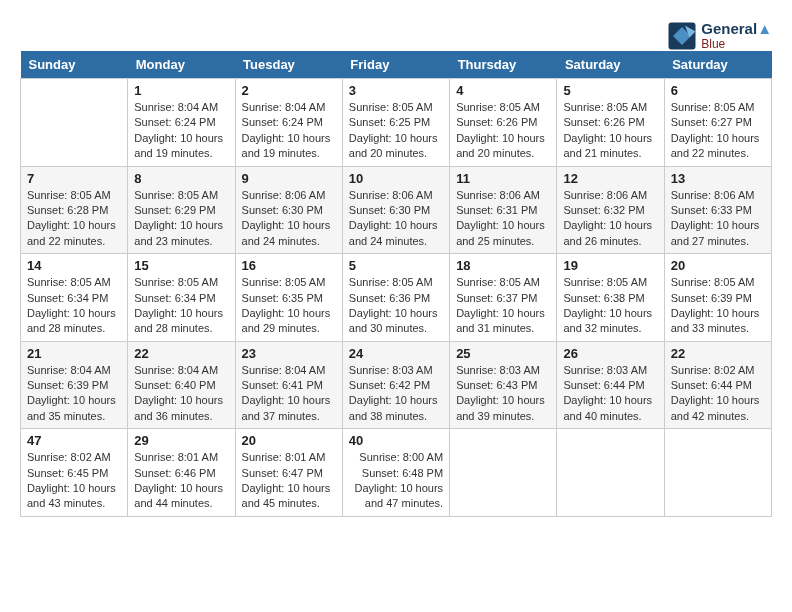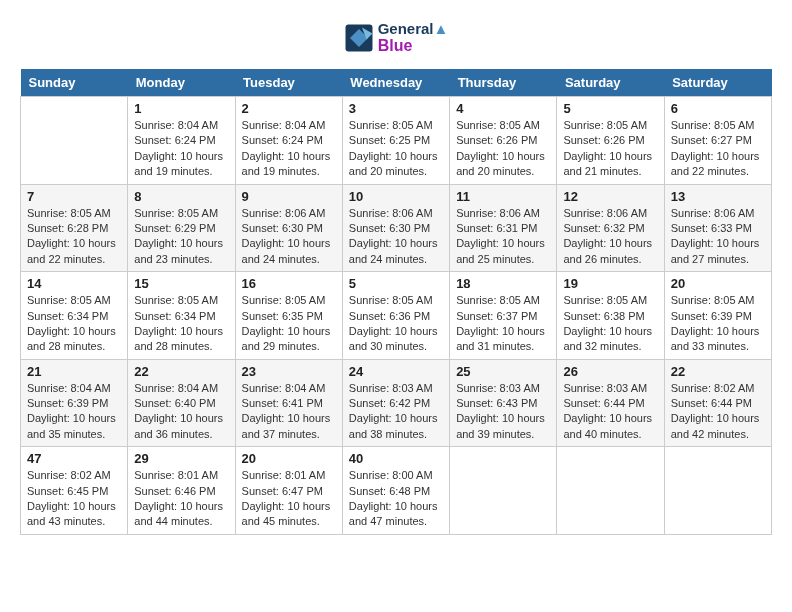--- a/index.html
+++ b/index.html
@@ -5,23 +5,23 @@
     * { box-sizing: border-box; margin: 0; padding: 0; }
     body {
       font-family: Arial, sans-serif;
       background: #fff;
       width: 792px;
       min-height: 612px;
       padding: 20px;
     }
     .header {
       display: flex;
-      justify-content: center;
+      justify-content: flex-end;
       align-items: flex-start;
-      margin-bottom: 14px;
+      margin-bottom: 0;
     }
     .logo {
       display: flex;
       align-items: center;
       gap: 4px;
     }
     .logo-icon {
       width: 30px;
       height: 30px;
     }
@@ -79,36 +79,36 @@
 
 <div class="header">
   <div class="logo">
     <svg class="logo-icon" viewBox="0 0 40 40">
       <rect x="2" y="2" width="36" height="36" rx="4" fill="#1a3a5c"></rect>
       <polygon points="20,8 32,20 20,32 8,20" fill="#4a90c4"></polygon>
       <polygon points="24,6 38,14 30,22" fill="#7ab8e0"></polygon>
     </svg>
     <div>
       <div style="font-size:15px;font-weight:bold;color:#1a3a5c;">General<span style="color:#4a90c4;">▲</span></div>
-      <div style="font-size:16px;font-weight:bold;color:#a21caf;">Blue</div>
+      <div style="font-size:12px;font-weight:normal;color:#7f1d1d;">Blue</div>
     </div>
   </div>
   <div class="title-block">
     <div class="calendar-title"></div>
     <div class="calendar-subtitle"></div>
   </div>
 </div>
 
 <table>
   <thead>
     <tr>
     <th>Sunday</th>
         <th>Monday</th>
         <th>Tuesday</th>
-        <th>Wednesday</th>
+        <th>Friday</th>
         <th>Thursday</th>
         <th>Saturday</th>
         <th>Saturday</th>
       </tr>
   </thead>
   <tbody id="calendar-body">
   <tr>
         <td class="empty"></td>
         <td>
           <div class="day-number">1</div>
@@ -323,21 +323,21 @@
         </td>
         <td>
           <div class="day-number">20</div>
           <div class="day-info" style="white-space: pre-line;">Sunrise: 8:01 AM
 Sunset: 6:47 PM
 Daylight: 10 hours
 and 45 minutes.</div>
         </td>
         <td>
           <div class="day-number">40</div>
-          <div class="day-info" style="white-space: pre-line;">Sunrise: 8:00 AM
+          <div class="day-info" style="white-space: pre-line; text-align: right;">Sunrise: 8:00 AM
 Sunset: 6:48 PM
 Daylight: 10 hours
 and 47 minutes.</div>
         </td>
         <td class="empty"></td>
         <td class="empty"></td>
         <td class="empty"></td>
       </tr>
     </tbody>
 </table>

